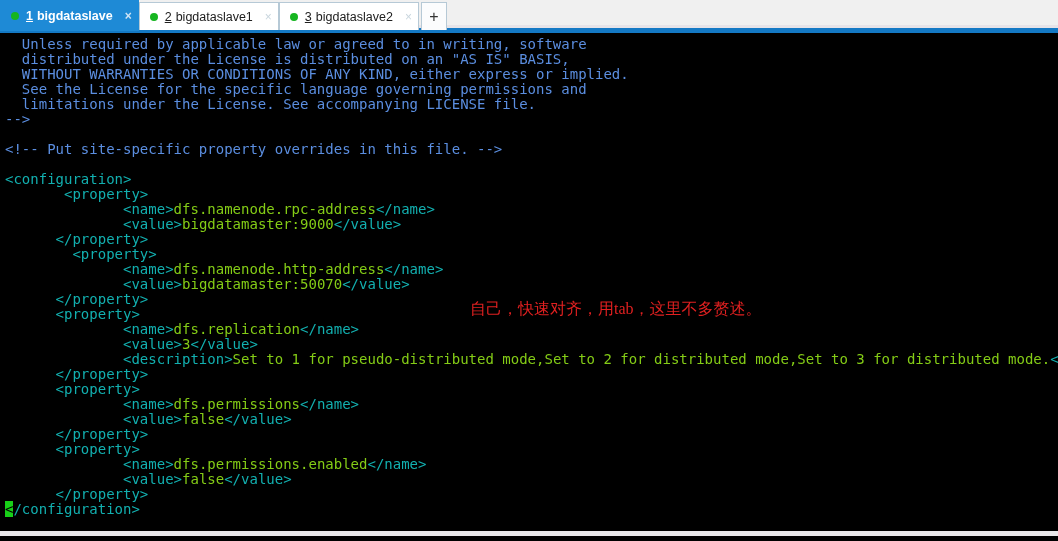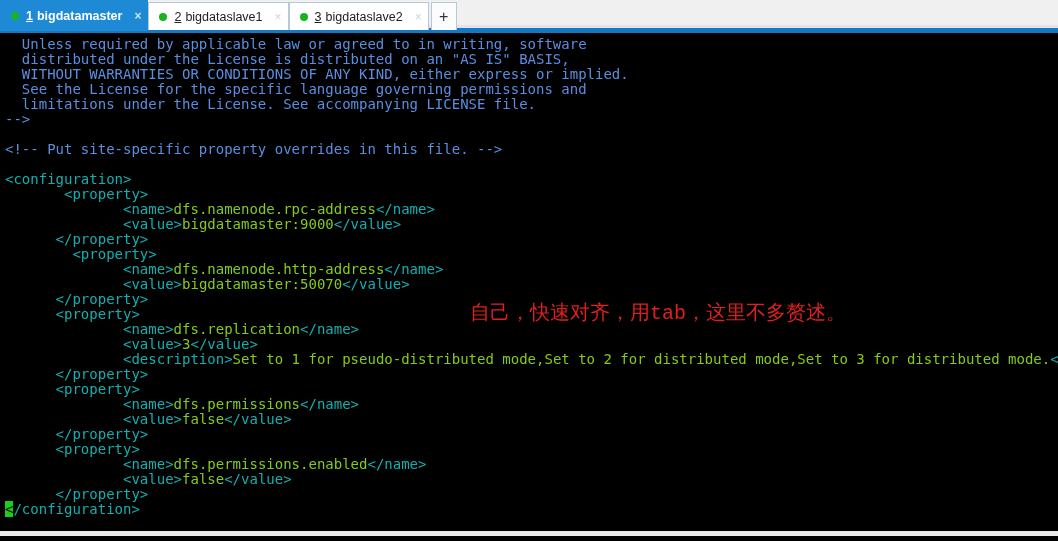--- a/index.html
+++ b/index.html
@@ -126,41 +126,41 @@
   .c-comment { color: #5b8ee0; }
   .c-tag     { color: #12b0b0; }
   .c-text    { color: #84cc16; }
   .c-cursor  { background: #18d018; color: #000000; }
 
   .note {
     position: absolute;
     left: 470px;
     top: 266px;
     color: #e02020;
-    font-size: 20px;
-    font-family: Liberation Mono, monospace;
+    font-size: 16px;
+    font-family: Liberation Serif, serif;
     white-space: nowrap;
   }
 
   .bottomstrip {
     position: absolute;
     left: 0; right: 0; bottom: 0;
     height: 5px;
     background: #e9e7ea;
   }
 </style>
 </head>
 <body>
 
 <div class="tabbar">
   <div id="tabs-container" style="display:flex;align-items:flex-start;">
       <div class="tab active">
         <span class="tab-dot" style="background: rgb(22, 181, 32);"></span>
         <span class="tab-num">1</span>
-        <span class="tab-title">bigdatamaster</span>
+        <span class="tab-title">bigdataslave</span>
         <span class="tab-close">×</span>
       </div>
       <div class="tab inactive">
         <span class="tab-dot" style="background: rgb(22, 181, 32);"></span>
         <span class="tab-num">2</span>
         <span class="tab-title">bigdataslave1</span>
         <span class="tab-close">×</span>
       </div>
       <div class="tab inactive">
         <span class="tab-dot" style="background: rgb(22, 181, 32);"></span>

